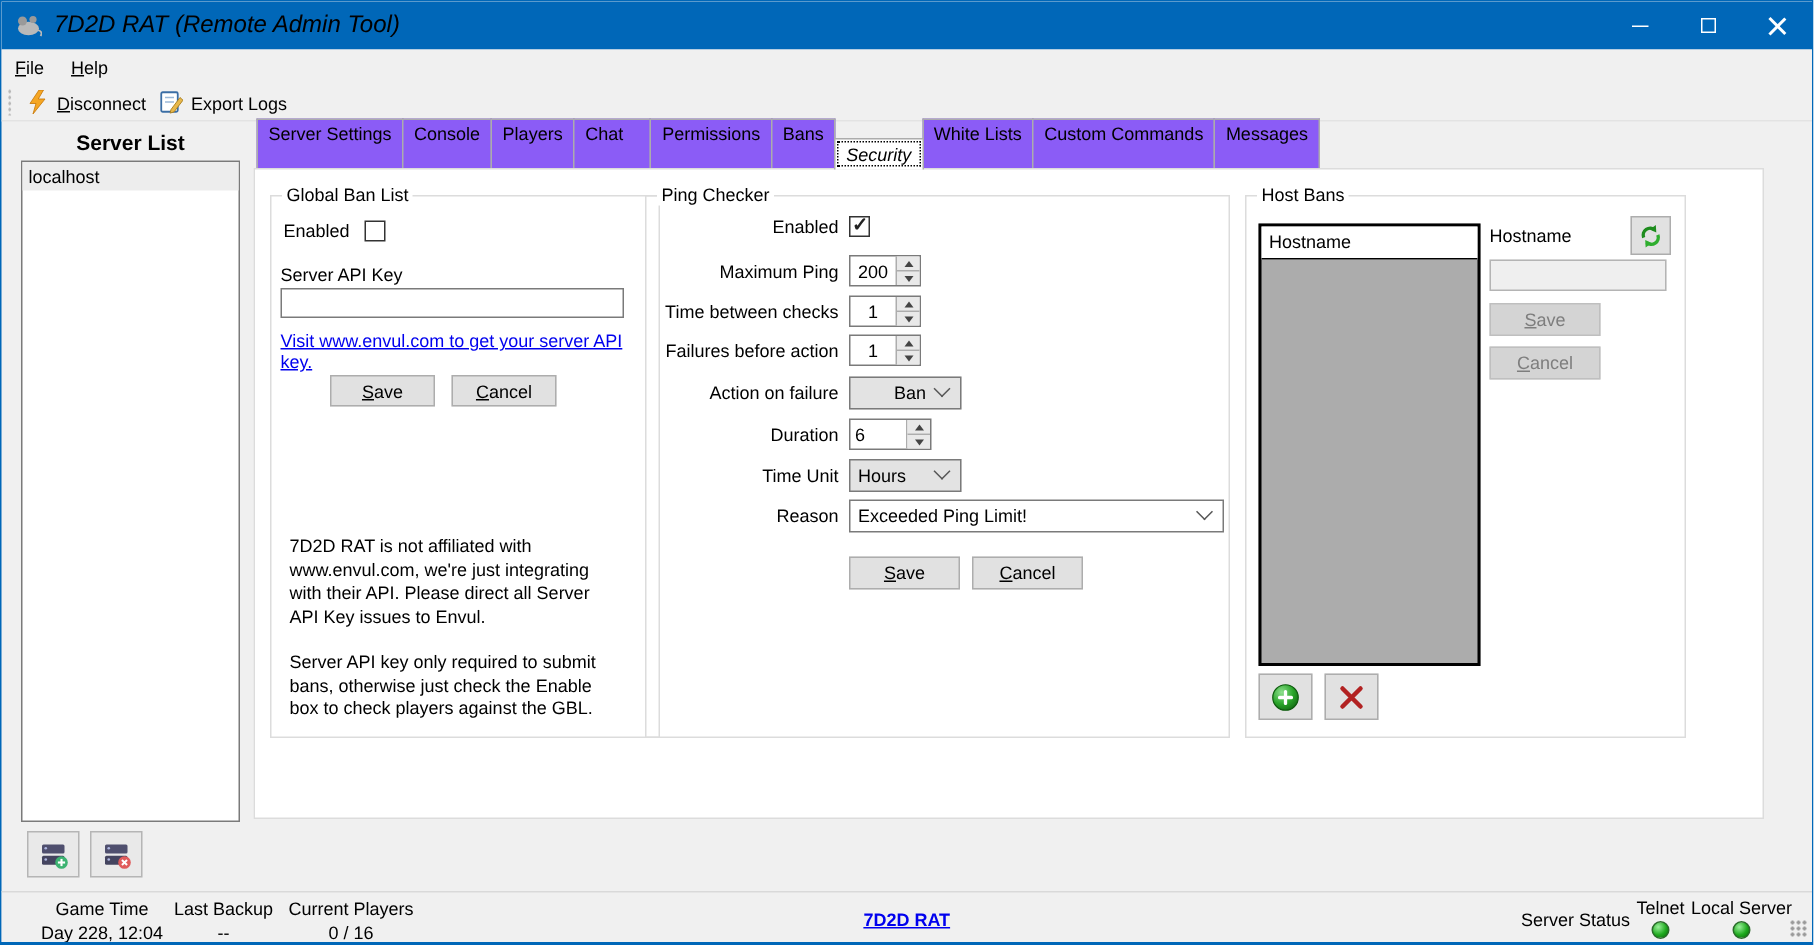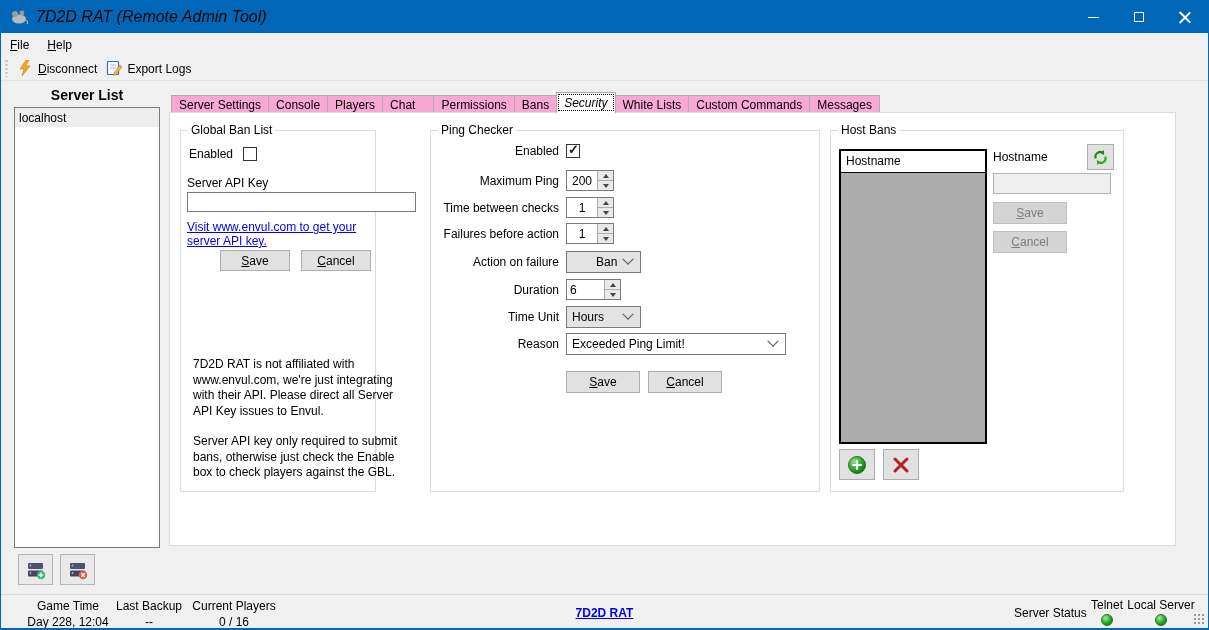--- a/index.html
+++ b/index.html
@@ -31,28 +31,28 @@
   .tb-btn svg { width:16px; height:16px; }
   
   .server-list-title { position:absolute; left:13px; top:86px; width:146px; text-align:center; font-weight:bold; font-size:14px; }
   .server-listbox { position:absolute; left:13px; top:106px; width:146px; height:441px; background:#fff; border:1px solid #7a7a7a; }
   .server-listbox .item { padding:3px 4px 2px; background:#ededed; font-size:12px; }
   .srv-btn { position:absolute; top:553px; width:35px; height:31px; background:#e9e9e9; border:1px solid #b5b5b5; display:flex; align-items:center; justify-content:center; }
   .srv-btn svg { width:22px; height:20px; }
   #srv-add { left:17px; } #srv-del { left:59px; }
   
   .tabstrip { position:absolute; left:170px; top:93px; height:19px; display:flex; align-items:flex-end; }
-  .tab { padding:2px 7px 3px; border:1px solid #acacac; border-bottom:none; background:#f9a8d4; margin-right:-1px; height:18px; white-space:nowrap; }
+  .tab { padding:2px 7px 3px; border:1px solid #acacac; border-bottom:none; background:#8b5cf6; margin-right:-1px; height:34px; white-space:nowrap; }
   .tab.chat { padding-right:18px; }
   .tab.active { background:#fff; height:21px; padding-top:3px; position:relative; z-index:3; outline:1px dotted #000; outline-offset:-3px;font-style:italic; }
   .tabpage { position:absolute; left:168px; top:111px; width:1007px; height:434px; background:#fff; border:1px solid #dcdcdc; z-index:1; }
   
   .groupbox { position:absolute; border:1px solid #dcdcdc; }
   .groupbox > .gb-title { position:absolute; top:-8px; left:7px; background:#fff; padding:0 3px; }
-  #gb-gbl  { left:10px;  top:17px; width:196px; height:362px; }
+  #gb-gbl  { left:10px;  top:17px; width:260px; height:362px; }
   #gb-ping { left:260px; top:17px; width:390px; height:362px; }
   #gb-host { left:660px; top:17px; width:294px; height:362px; }
   
   .cb { display:inline-block; width:14px; height:14px; background:#fff; border:1px solid #333; vertical-align:middle; position:relative; }
   .cb .cb-check { position:absolute; left:1px; top:-3px; font-size:13px; font-weight:bold; color:#222; }
   .btn { display:inline-flex; align-items:center; justify-content:center; background:#e1e1e1; border:1px solid #adadad; font-size:12px; }
   .btn.disabled { background:#d4d4d4; border-color:#bfbfbf; color:#7e7e7e; }
   .textbox { background:#fff; border:1px solid #7a7a7a; }
   .textbox.disabled { background:#efefef; border-color:#b4b4b4; }
   .numeric { display:flex; background:#fff; border:1px solid #7a7a7a; height:21px; }
@@ -259,21 +259,21 @@
       <div class="ping-row" style="top:175px;">
         <span class="field-label">Time Unit</span>
         <div class="combo" style="width:75px;">
           <span class="combo-val">Hours</span>
           <span class="chev"></span>
         </div>
       </div>
 
       <div class="ping-row" style="top:202px;">
         <span class="field-label">Reason</span>
-        <div class="combo editable" style="width:220px;gap:21px;">
+        <div class="combo editable" style="width:250px;gap:21px;">
           <span class="combo-val">Exceeded Ping Limit!</span>
           <span class="chev"></span>
         </div>
       </div>
 
       <div class="btn" style="position:absolute; left:135px; top:240px; width:74px; height:22px;"><u>S</u>ave</div>
       <div class="btn" style="position:absolute; left:217px; top:240px; width:74px; height:22px;"><u>C</u>ancel</div>
     </div>
 
     <div class="groupbox" id="gb-host">

